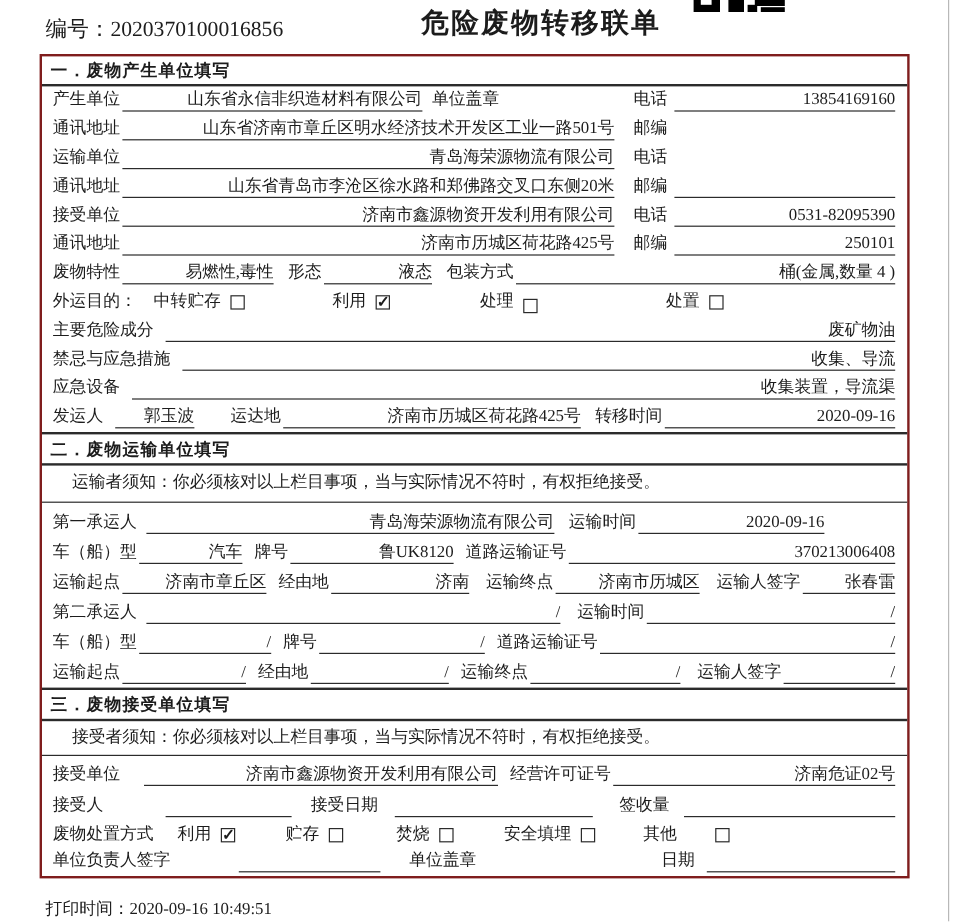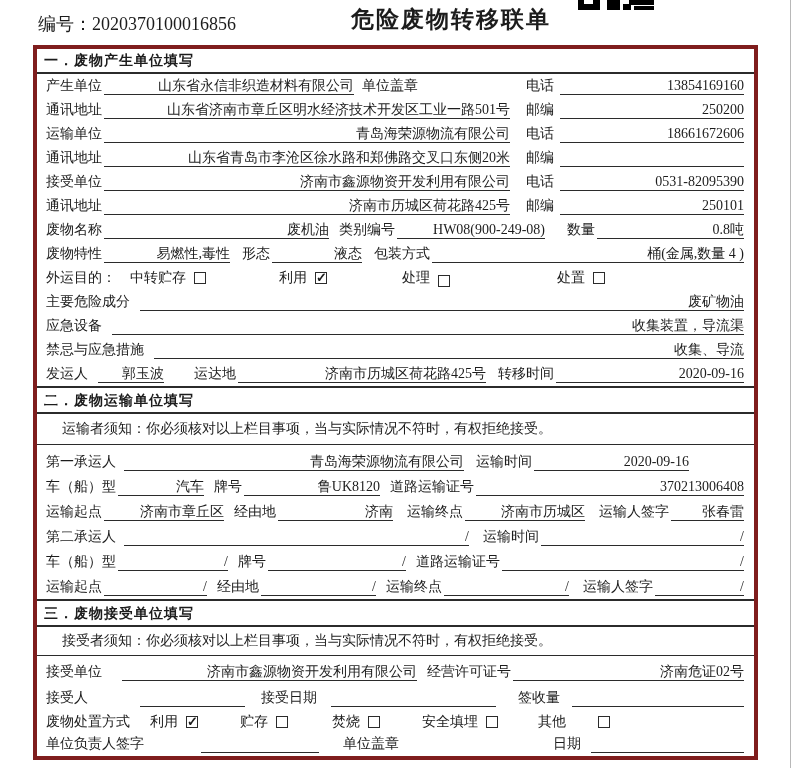--- a/index.html
+++ b/index.html
@@ -30,21 +30,21 @@
   .qr{
     position:absolute;left:578px;top:0;width:76px;height:11px;
   }
   .qrb{position:absolute;background:#000;}
   .qrb.hollow::after{
     content:"";position:absolute;left:6px;top:0;width:9px;height:4px;background:#fff;
   }
   
   .form{
     position:absolute;left:33px;top:45px;width:725px;
-    border:4px solid #7f1d1d;
+    border:2px solid #7f1d1d;
     box-sizing:border-box;
     background:#fff;
   }
   .sec-header{
     height:23px;line-height:22px;
     font-weight:bold;font-size:14px;
     font-family:"Liberation Sans","DejaVu Sans",sans-serif;
     padding-left:7px;
     border-bottom:2px solid #2b2b2b;
     letter-spacing:1px;
@@ -122,30 +122,28 @@
         <span class="lbl">电话</span>
         <span class="u">13854169160</span>
       </span>
     </div>
 
     <div class="row">
       <span class="lbl">通讯地址</span>
       <span class="u grow" style="margin-right:14px;">山东省济南市章丘区明水经济技术开发区工业一路501号</span>
       <span class="rc">
         <span class="lbl">邮编</span>
-        <span class="u">250200</span>
       </span>
     </div>
 
     <div class="row">
       <span class="lbl">运输单位</span>
       <span class="u grow" style="margin-right:14px;">青岛海荣源物流有限公司</span>
       <span class="rc">
         <span class="lbl">电话</span>
-        <span class="u">18661672606</span>
       </span>
     </div>
 
     <div class="row">
       <span class="lbl">通讯地址</span>
       <span class="u grow" style="margin-right:14px;">山东省青岛市李沧区徐水路和郑佛路交叉口东侧20米</span>
       <span class="rc">
         <span class="lbl">邮编</span>
         <span class="u"></span>
       </span>
@@ -162,28 +160,20 @@
 
     <div class="row">
       <span class="lbl">通讯地址</span>
       <span class="u grow" style="margin-right:14px;">济南市历城区荷花路425号</span>
       <span class="rc">
         <span class="lbl">邮编</span>
         <span class="u">250101</span>
       </span>
     </div>
 
-    <div class="row">
-      <span class="lbl">废物名称</span>
-      <span class="u" style="width:225px;">废机油</span>
-      <span class="lbl" style="margin-left:8px;">类别编号</span>
-      <span class="u" style="width:148px;">HW08(900-249-08)</span>
-      <span class="lbl" style="margin-left:20px;">数量</span>
-      <span class="u grow">0.8吨</span>
-    </div>
 
     <div class="row">
       <span class="lbl">废物特性</span>
       <span class="u" style="width:126px;">易燃性,毒性</span>
       <span class="lbl" style="margin-left:10px;">形态</span>
       <span class="u" style="width:90px;">液态</span>
       <span class="lbl" style="margin-left:10px;">包装方式</span>
       <span class="u grow">桶(金属,数量 4 )</span>
     </div>
 
@@ -206,27 +196,27 @@
         <span class="cb"></span>
       </span>
     </div>
 
     <div class="row">
       <span class="lbl">主要危险成分</span>
       <span class="u grow" style="margin-left:8px;">废矿物油</span>
     </div>
 
     <div class="row">
+      <span class="lbl">禁忌与应急措施</span>
+      <span class="u grow" style="margin-left:8px;">收集、导流</span>
+    </div>
+
+    <div class="row">
       <span class="lbl">应急设备</span>
       <span class="u grow" style="margin-left:8px;">收集装置，导流渠</span>
-    </div>
-
-    <div class="row">
-      <span class="lbl">禁忌与应急措施</span>
-      <span class="u grow" style="margin-left:8px;">收集、导流</span>
     </div>
 
     <div class="row">
       <span class="lbl">发运人</span>
       <span class="u" style="width:66px;margin-left:8px;">郭玉波</span>
       <span class="lbl" style="margin-left:28px;">运达地</span>
       <span class="u" style="width:248px;">济南市历城区荷花路425号</span>
       <span class="lbl" style="margin-left:10px;">转移时间</span>
       <span class="u grow">2020-09-16</span>
     </div>
@@ -335,14 +325,15 @@
     <div class="row" style="height:22px;">
       <span class="lbl">单位负责人签字</span>
       <span class="u" style="width:118px;margin-left:55px;"></span>
       <span class="lbl" style="margin-left:22px;">单位盖章</span>
       <span class="lbl" style="margin-left:150px;">日期</span>
       <span class="u grow" style="margin-left:8px;"></span>
     </div>
 
   </div>
 
+  <div class="print-time"><span>打印时间：</span><span>2020-09-16 10:49:51</span></div>
 
 </div>
 
 </body></html>

